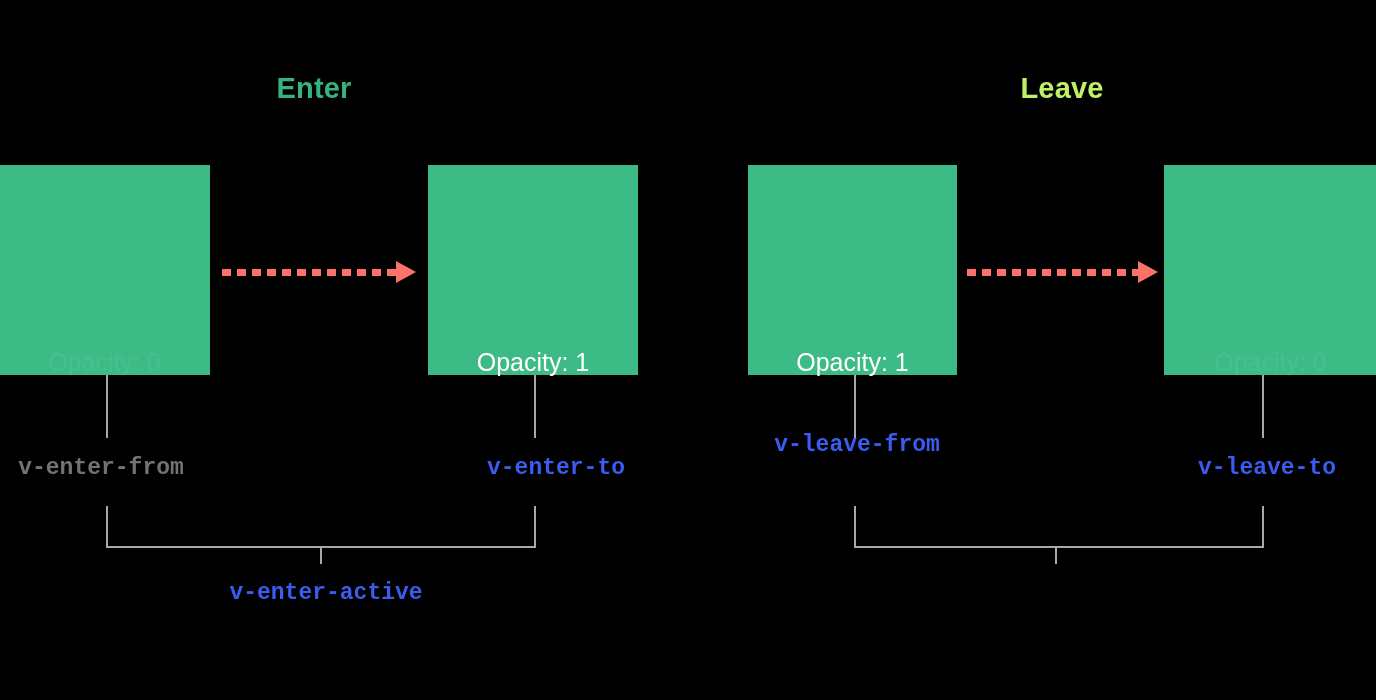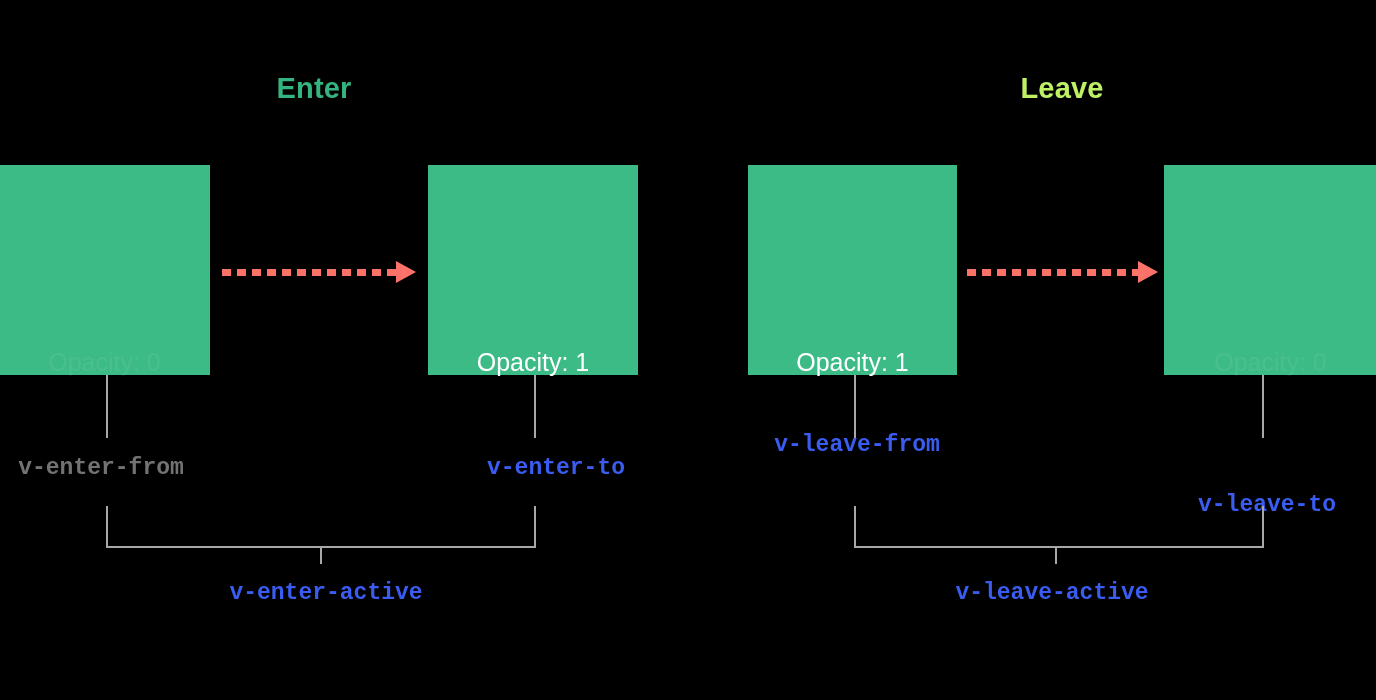--- a/index.html
+++ b/index.html
@@ -137,23 +137,22 @@
   </div>
 
   <div class="tick" style="left:106px; top:375px; height:63px;"></div>
   <div class="tick" style="left:534px; top:375px; height:63px;"></div>
   <div class="tick" style="left:854px; top:375px; height:63px;"></div>
   <div class="tick" style="left:1262px; top:375px; height:63px;"></div>
 
   <div class="class-label" style="left:101px; top:457px; color:#737373;">v-enter-from</div>
   <div class="class-label" style="left:535px; top:457px; color:#3a5cf0;margin-left:21px;">v-enter-to</div>
   <div class="class-label" style="left:857px; top:434px; color:#3a5cf0;">v-leave-from</div>
-  <div class="class-label" style="left:1267px; top:457px; color:#3a5cf0;margin-top:37px;">v-leave-to</div>
+  <div class="class-label" style="left:1267px; top:457px; color:#3a5cf0;">v-leave-to</div>
 
   <div class="bracket" style="left:106px; top:506px; width:430px; height:42px;"></div>
   <div class="bracket-stem" style="left:320px; top:546px; height:18px;"></div>
   <div class="class-label" style="left:326px; top:582px; color:#3a5cf0;">v-enter-active</div>
 
   <div class="bracket" style="left:854px; top:506px; width:410px; height:42px;"></div>
   <div class="bracket-stem" style="left:1055px; top:546px; height:18px;"></div>
-  <div class="class-label" style="left:1052px; top:582px; color:#3a5cf0;">v-leave-active</div>
 
 </div>
 
 </body></html>

